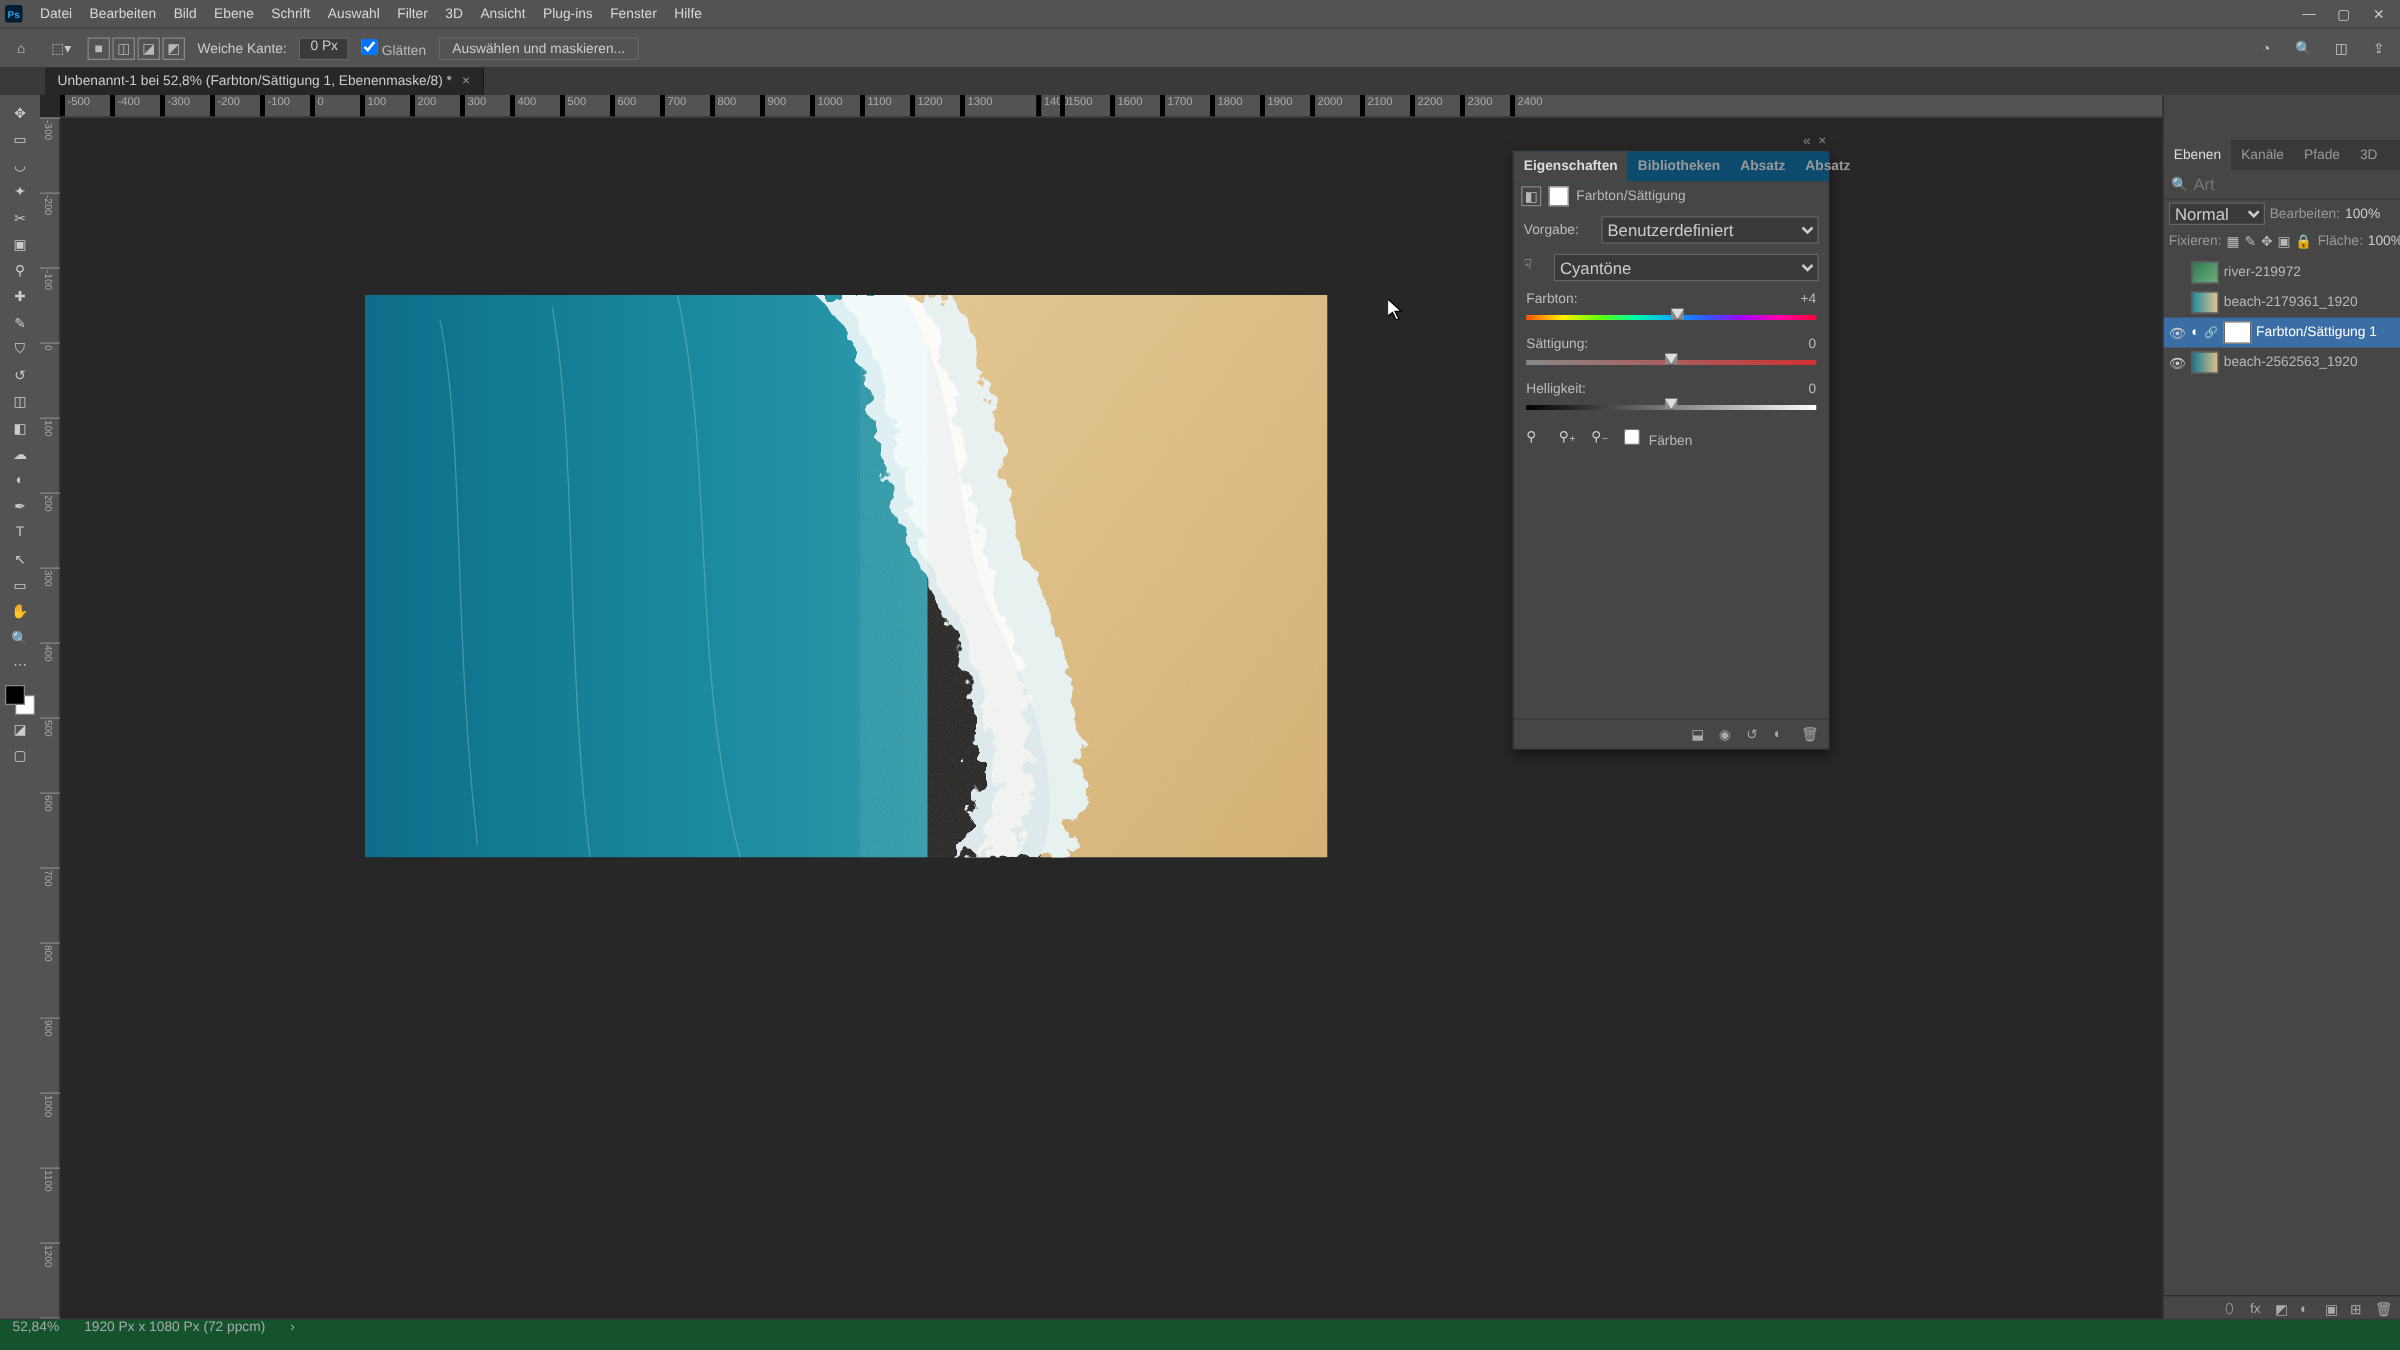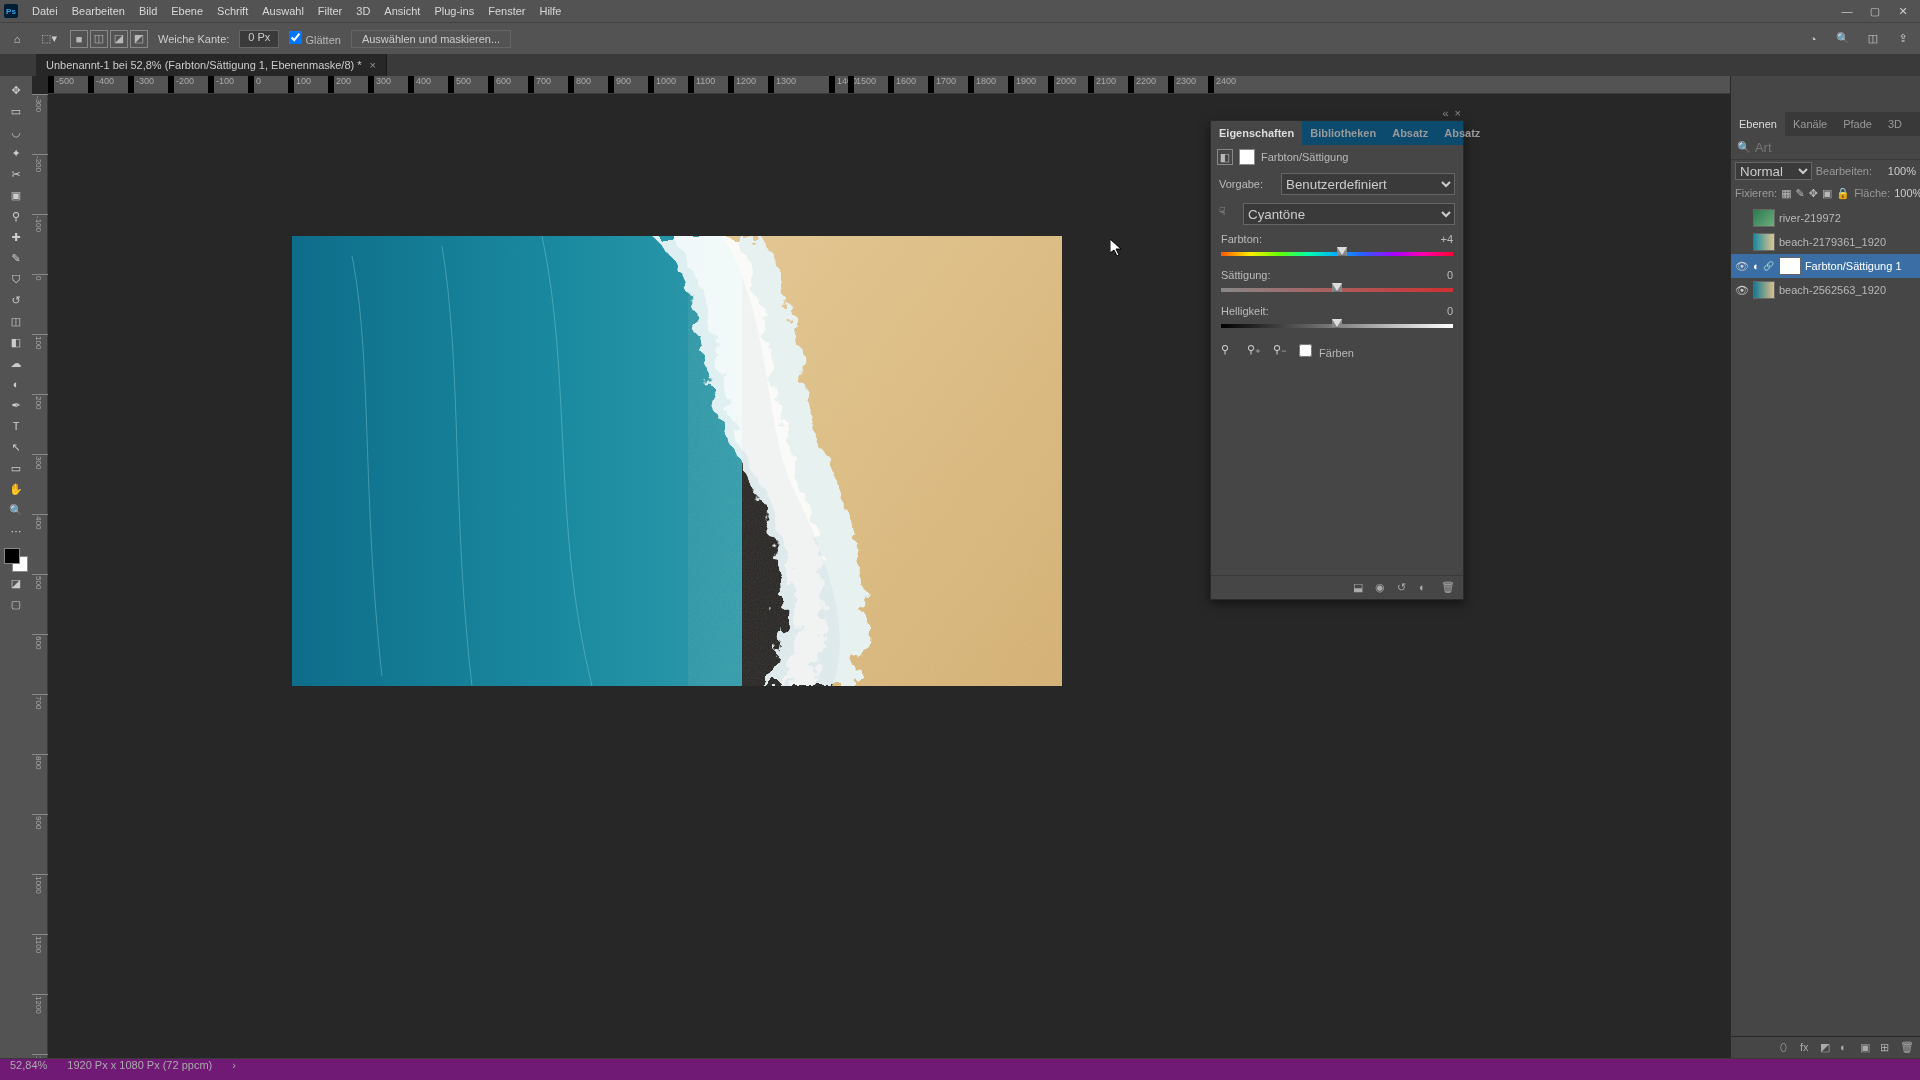--- a/index.html
+++ b/index.html
@@ -34,37 +34,37 @@
 .tool { width:24px;height:20px;display:flex;align-items:center;justify-content:center;color:#ccc;cursor:pointer;}
 .swatch { margin-top:6px; width:24px;height:24px;position:relative;}
 .swatch .fg { position:absolute;width:16px;height:16px;background:#000;border:1px solid #888;top:0;left:0;}
 .swatch .bg { position:absolute;width:16px;height:16px;background:#fff;border:1px solid #888;bottom:0;right:0;}
 
 
 .canvaswrap { flex:1; position:relative; background:#272727; overflow:hidden; }
 .ruler-h { position:absolute;top:0;left:16px;right:0;height:18px;background:#535353;border-bottom:1px solid #3a3a3a; overflow:hidden;}
 .ruler-v { position:absolute;top:18px;left:0;width:16px;bottom:0;background:#535353;border-right:1px solid #3a3a3a;}
 .ruler-h .ticks { position:relative;height:100%;}
-.rtick { position:absolute;top:0;height:18px;border-left:6px solid #000000;font-size:9px;color:#aaa;padding-left:2px;line-height:10px;}
+.rtick { position:absolute;top:0;height:18px;border-left:4px solid #000000;font-size:9px;color:#aaa;padding-left:2px;line-height:10px;}
 .vtick { position:absolute;left:0;width:16px;border-top:1px solid #888;font-size:8px;color:#aaa;padding-top:1px;text-align:left;line-height:8px;padding-left:2px;writing-mode:vertical-lr;}
 .canvas { position:absolute; left:260px; top:160px; width:770px; height:450px; background:#222; }
 .canvas svg { width:100%; height:100%; display:block; }
 
 
 .rightcol { position:absolute; top:0; right:0; bottom:0; width:450px; pointer-events:none;}
 .panelcol { position:absolute; top:0; right:0; width:190px; bottom:0; background:#464646; border-left:1px solid #2a2a2a; pointer-events:auto;}
 .panelcol .tabs { height:24px; display:flex; background:#393939;margin-top:36px;}
 .panelcol .tabs span { padding:0 8px; line-height:24px; color:#999; cursor:pointer;}
 .panelcol .tabs span.act { background:#464646; color:#ddd;}
 .panelcol .search { height:24px; display:flex;align-items:center;gap:4px;padding:0 6px;border-bottom:1px solid #393939;}
 .panelcol .search input { flex:1;background:transparent;border:none;color:#ccc;outline:none;}
 .panelcol .lrow { height:22px;display:flex;align-items:center;gap:4px;padding:0 4px; }
 .panelcol .lrow select { background:#3a3a3a;border:1px solid #666;color:#ccc;flex:1;height:18px;}
 .panelcol .lrow .lbl { color:#999;}
-.panelcol .lrow .val { width:40px;text-align:right;color:#ccc;}
+.panelcol .lrow .val { width:40px;text-align:left;color:#ccc;}
 .layerlist { padding:2px 0;}
 .layer { height:24px;display:flex;align-items:center;gap:4px;padding:0 4px;cursor:pointer;}
 .layer.sel { background:#3a6ea5;color:#fff;}
 .eye { width:14px;height:14px;display:flex;align-items:center;justify-content:center;color:#ccc;}
 .thumb { width:22px;height:18px;border:1px solid #666;background:#888;}
 .mask { width:22px;height:18px;border:1px solid #666;background:#fff;}
 .layer .name { flex:1; white-space:nowrap; overflow:hidden; text-overflow:ellipsis;}
 .layerfoot { position:absolute; bottom:0; left:0; right:0; height:22px; background:#464646; border-top:1px solid #2a2a2a; display:flex; justify-content:flex-end; gap:6px; padding:0 6px; align-items:center;}
 .layerfoot .ic { width:14px;height:14px;color:#aaa;cursor:pointer;}
 
@@ -89,21 +89,21 @@
 .eyedrow input[type=checkbox]{margin-right:4px;}
 .rangebar { margin:6px 10px;}
 .rangebar .lbls{display:flex;justify-content:space-between;color:#bbb;font-size:10px;}
 .rangebar .spectrum { height:10px;background:linear-gradient(90deg,red,magenta,blue,cyan,green,yellow,red);}
 .rangebar .sel { height:10px; position:relative;}
 .rangebar .selspan {position:absolute;top:0;bottom:0;background:linear-gradient(90deg,cyan,#0a8);}
 .propspanel .foot { position:absolute;bottom:0;left:0;right:0;height:24px;border-top:1px solid #393939;display:flex;justify-content:flex-end;gap:8px;padding:0 8px;align-items:center;}
 .propspanel .foot .ic{width:14px;height:14px;color:#aaa;cursor:pointer;}
 
 
-.statusbar { position:absolute; bottom:0; left:0; right:0; height:22px; background:#701a75; border-top:1px solid #3a3a3a; display:flex;align-items:flex-start;padding:0 10px;gap:20px;color:#aaa;}
+.statusbar { position:absolute; bottom:0; left:0; right:0; height:22px; background:#14532d; border-top:1px solid #3a3a3a; display:flex;align-items:flex-end;padding:12px 10px;gap:20px;color:#aaa;}
 
 
 .cursor { position:absolute; width:12px; height:18px; pointer-events:none; z-index:9999; color:#fff;}
 
 .huegrad { background:linear-gradient(90deg,#ff5500,#ffee00,#66ff00,#00ffaa,#00aaff 50%,#3355ff,#aa00ff,#ff00aa,#ff0033);}
 .greygrad { background:linear-gradient(90deg,#888,#d03030);}
 .bwgrad { background:linear-gradient(90deg,#000,#fff);}
 </style>
 </head>
 <body>

